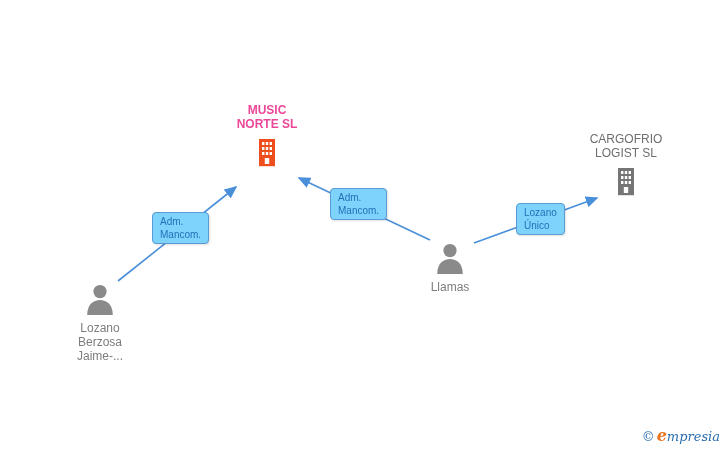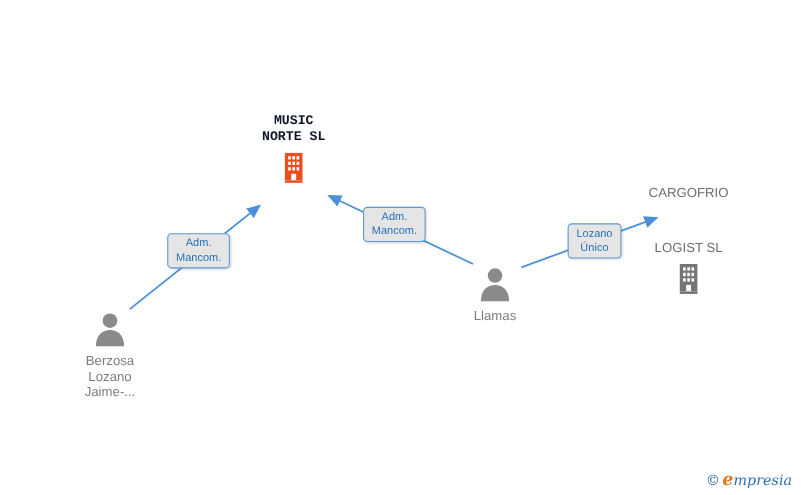--- a/index.html
+++ b/index.html
@@ -27,49 +27,46 @@
     text-align: center;
   }
 
   .node .name {
     font-size: 12px;
     line-height: 14px;
     color: #7d7d7d;
   }
 
   .node.company-highlight .name {
-    color: #0f172a;
+    color: #ec4899;
     font-weight: bold;
-    font-family: Liberation Mono, monospace;
   }
 
   .node.company-gray .name {
     color: #6e6e6e;
-    margin-top: 36px;
   }
 
   .node .icon-wrap {
     margin-top: 7px;
     line-height: 0;
   }
   .node .icon-wrap-bottom { margin-bottom: 6px; line-height: 0; }
 
   .icon-orange { color: #ee4e1e; }
   .icon-gray-building { color: #757575; }
   .icon-person { color: #8a8a8a; }
 
   .rel-label {
     position: absolute;
-    background: #e5e5e5;
+    background: #7dd3fc;
     border: 1px solid #5b9bd5;
     border-radius: 4px;
     color: #2471b8;
     font-size: 10px;
     line-height: 13px;
-    text-align: center;
     padding: 2px 7px;
     box-shadow: 1px 1px 2px rgba(0,0,0,0.12);
     white-space: nowrap;
   }
 
   .footer-brand {
     position: absolute;
     right: 8px;
     bottom: 5px;
     font-size: 13px;
@@ -148,22 +145,22 @@
     </div>
   </div>
 
   <div class="node" style="left:35px; top:283px;">
     <div class="icon-wrap-bottom">
       <svg class="icon-person" width="30" height="32" viewBox="0 0 28 30">
         <circle cx="14" cy="8" r="6.2" fill="currentColor"></circle>
         <path d="M2 30 C2 19 9 16 14 16 C19 16 26 19 26 30 Z" fill="currentColor"></path>
       </svg>
     </div>
+    <div class="name">Lozano</div>
     <div class="name">Berzosa</div>
-    <div class="name">Lozano</div>
     <div class="name">Jaime-...</div>
   </div>
 
   <div class="node" style="left:385px; top:242px;">
     <div class="icon-wrap-bottom">
       <svg class="icon-person" width="30" height="32" viewBox="0 0 28 30">
         <circle cx="14" cy="8" r="6.2" fill="currentColor"></circle>
         <path d="M2 30 C2 19 9 16 14 16 C19 16 26 19 26 30 Z" fill="currentColor"></path>
       </svg>
     </div>

